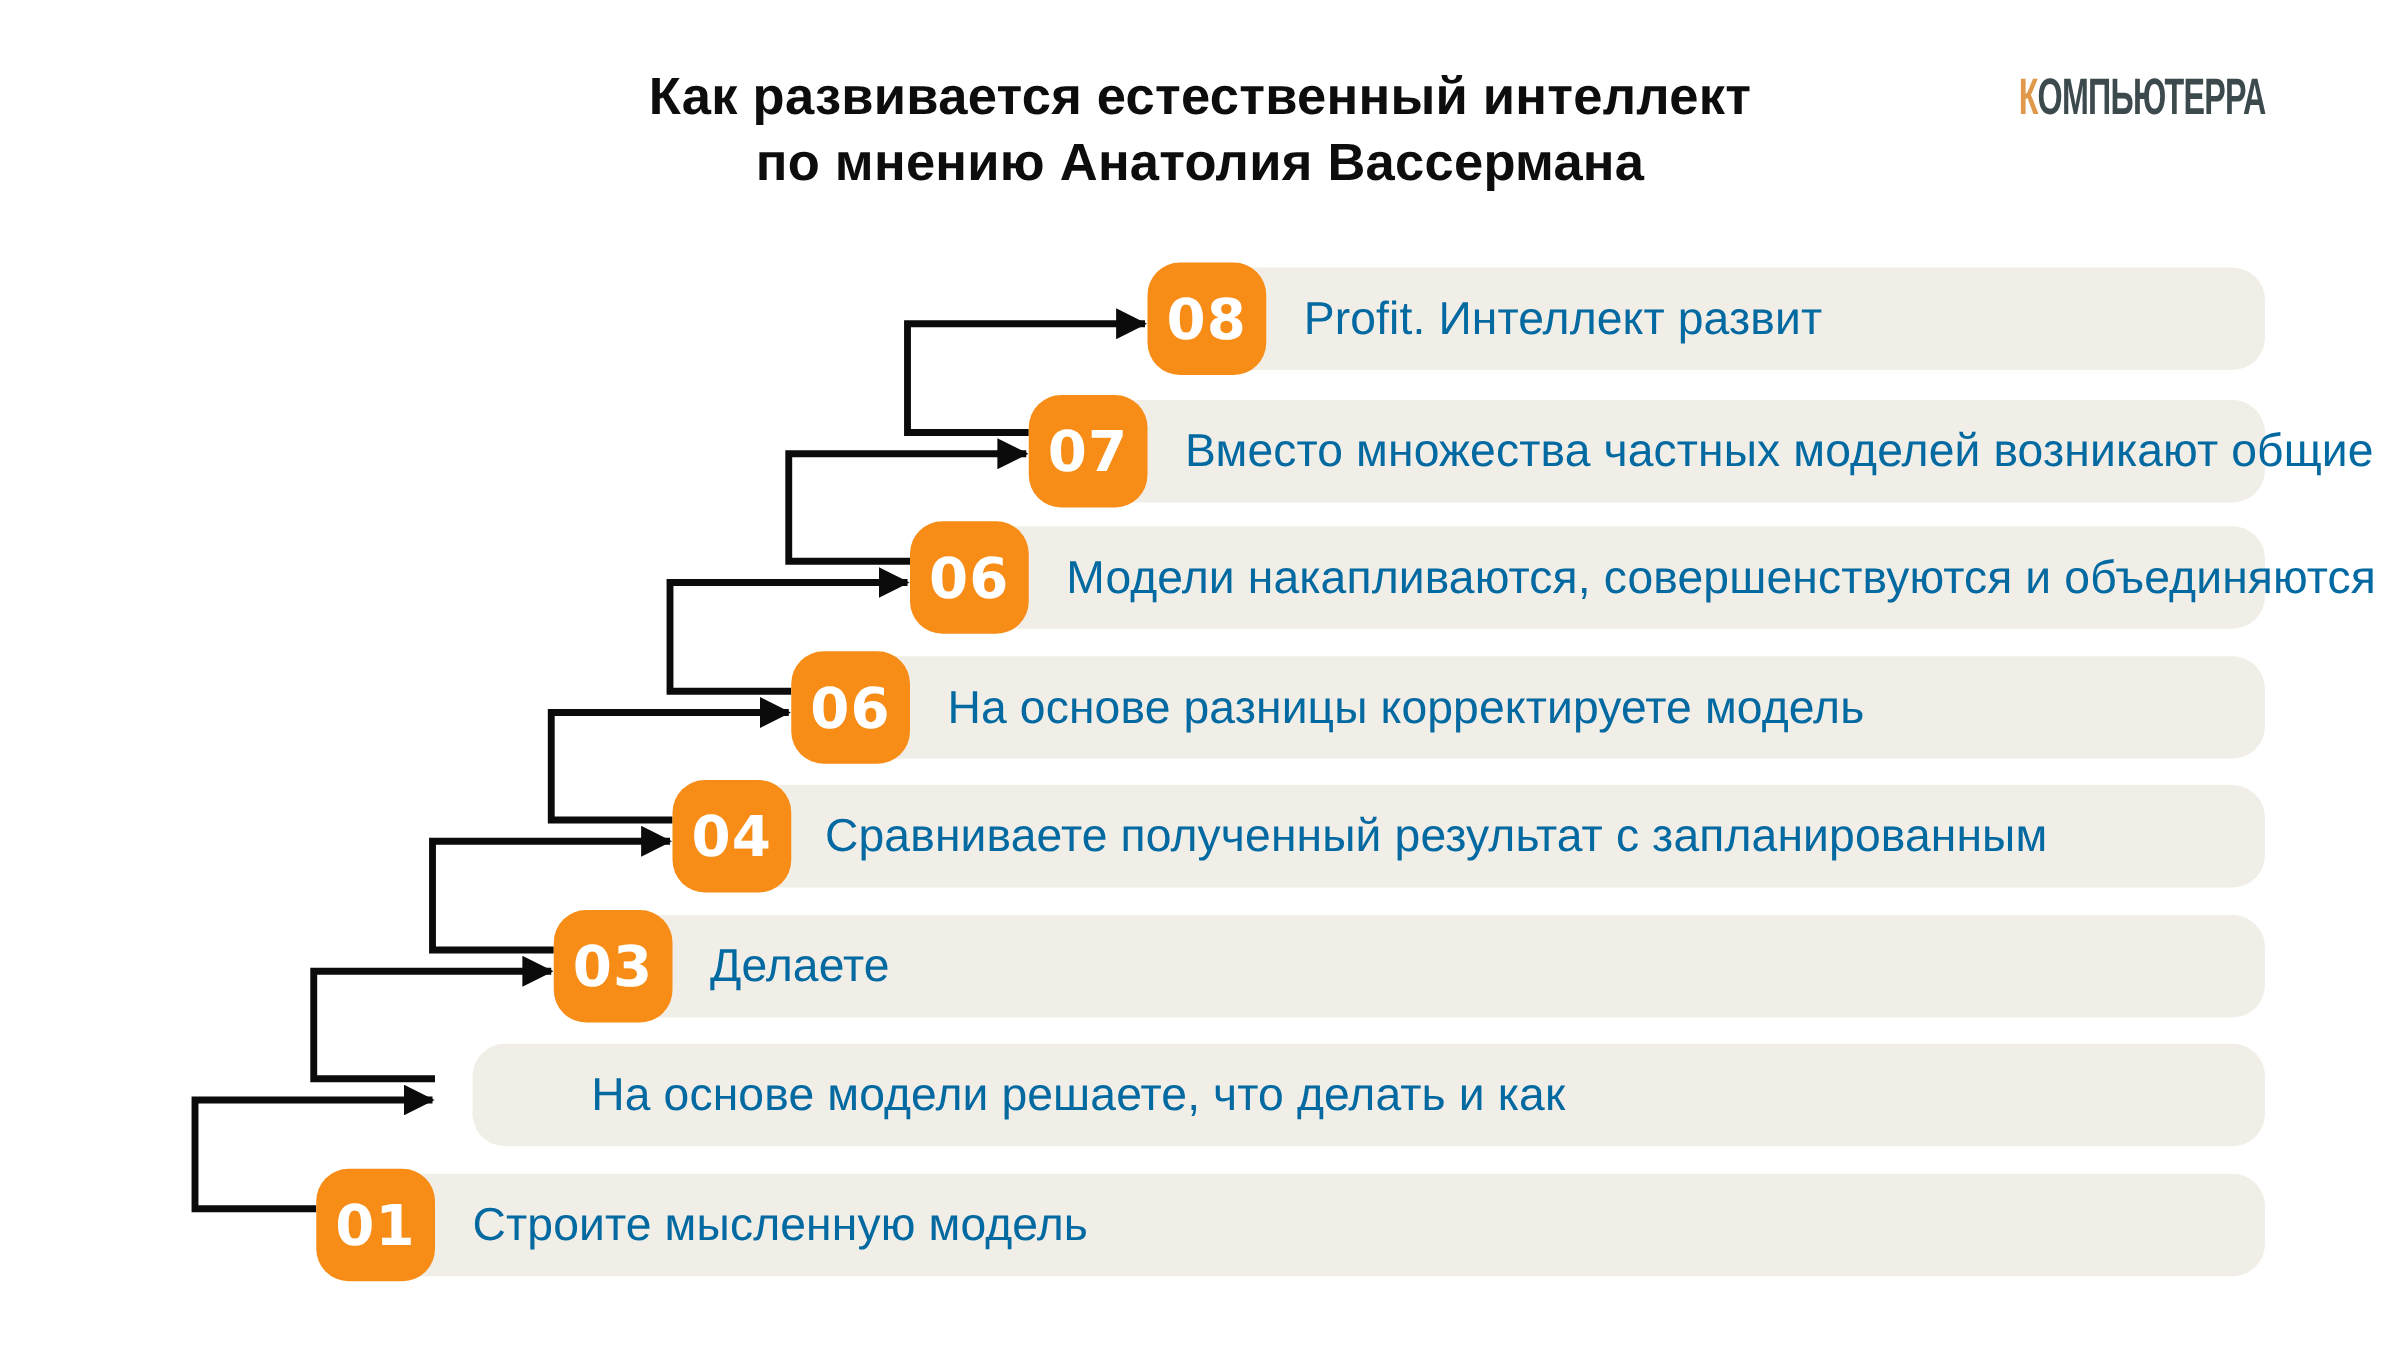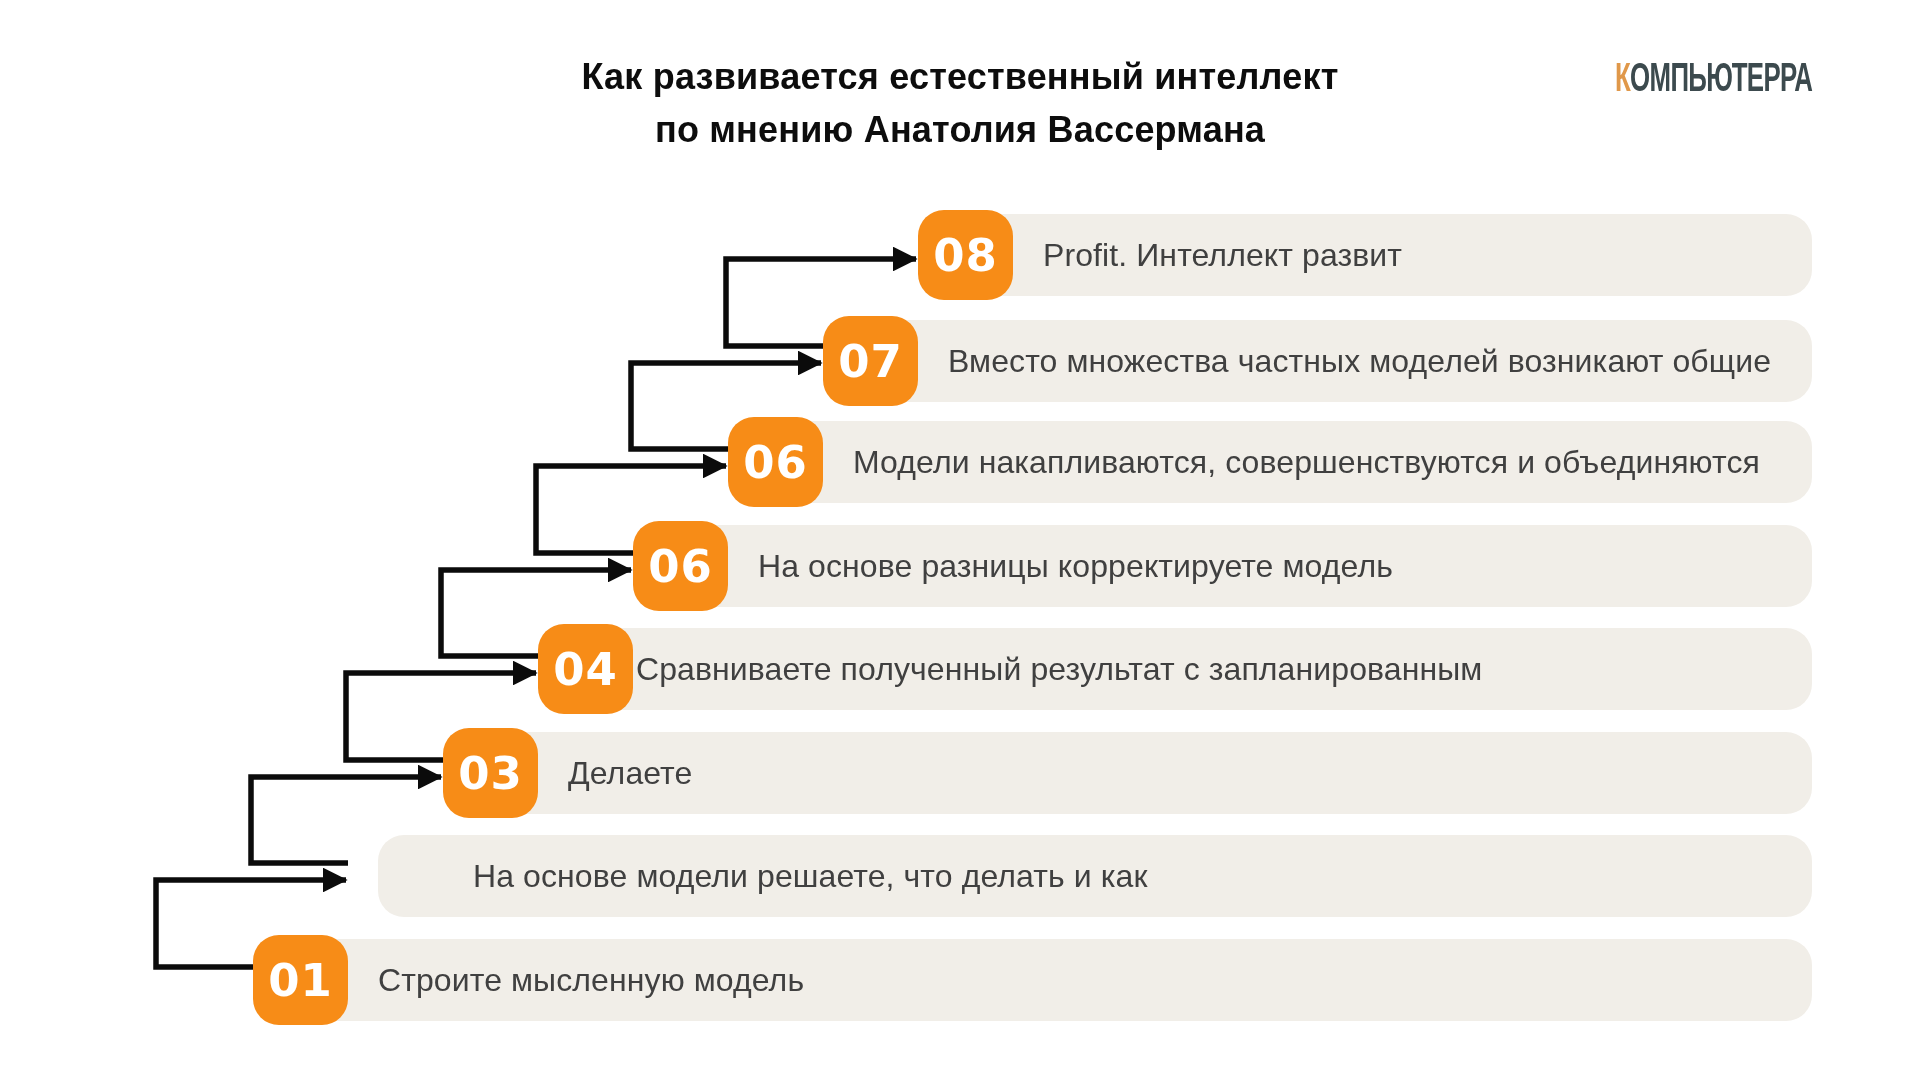--- a/index.html
+++ b/index.html
@@ -3,21 +3,21 @@
 <meta charset="utf-8">
 <style>
   html,body{margin:0;padding:0;background:#ffffff;}
   .canvas{
     position:relative;width:1920px;height:1080px;overflow:hidden;background:#ffffff;
     font-family:"Liberation Sans","DejaVu Sans",sans-serif;
   }
   
   .title{
     position:absolute;top:50px;left:0;width:1920px;text-align:center;
-    font-size:36px;line-height:53px;font-weight:bold;color:#0d0d0d;letter-spacing:.2px;
+    font-size:42px;line-height:53px;font-weight:bold;color:#0d0d0d;letter-spacing:.2px;
   }
   .logo{
     position:absolute;top:56px;right:108px;
     font-size:41px;line-height:42px;font-weight:800;letter-spacing:-1px;
     transform:scaleX(.63);transform-origin:right center;white-space:nowrap;
   }
   .logo .k{color:#e0984a;}
   .logo .rest{color:#3c4a4e;}
   
   .row{position:absolute;left:0;width:1920px;height:90px;}
@@ -28,30 +28,30 @@
   .badge{
     position:absolute;top:0;width:95px;height:90px;border-radius:26px;
     background:#f78c17;color:#ffffff;
     display:flex;align-items:center;justify-content:center;
     font-family:"DejaVu Sans","Liberation Sans",sans-serif;
     font-weight:800;font-size:45px;letter-spacing:1px;
   }
   .label{
     position:absolute;top:0;height:90px;right:130px;
     display:flex;align-items:center;
-    font-size:32px;font-weight:500;color:#404040;letter-spacing:.1px;white-space:nowrap;
+    font-size:37px;font-weight:500;color:#0369a1;letter-spacing:.1px;white-space:nowrap;
   }
   
   .r8{top:210px}.r7{top:316px}.r6{top:417px}.r5{top:521px}
   .r4{top:624px}.r3{top:728px}.r2{top:831px}.r1{top:935px}
   .r8 .badge{left:918px}.r8 .bar{left:948px}.r8 .label{left:1043px}
   .r7 .badge{left:823px}.r7 .bar{left:853px}.r7 .label{left:948px}
   .r6 .badge{left:728px}.r6 .bar{left:758px}.r6 .label{left:853px}
   .r5 .badge{left:633px}.r5 .bar{left:663px}.r5 .label{left:758px}
-  .r4 .badge{left:538px}.r4 .bar{left:568px}.r4 .label{left:636px}
+  .r4 .badge{left:538px}.r4 .bar{left:568px}.r4 .label{left:660px}
   .r3 .badge{left:443px}.r3 .bar{left:473px}.r3 .label{left:568px}
   .r2 .badge{left:348px}.r2 .bar{left:378px}.r2 .label{left:473px}
   .r1 .badge{left:253px}.r1 .bar{left:283px}.r1 .label{left:378px}
   
   .connectors{position:absolute;inset:0;pointer-events:none;}
 </style>
 </head>
 <body>
 
 <div class="canvas">

